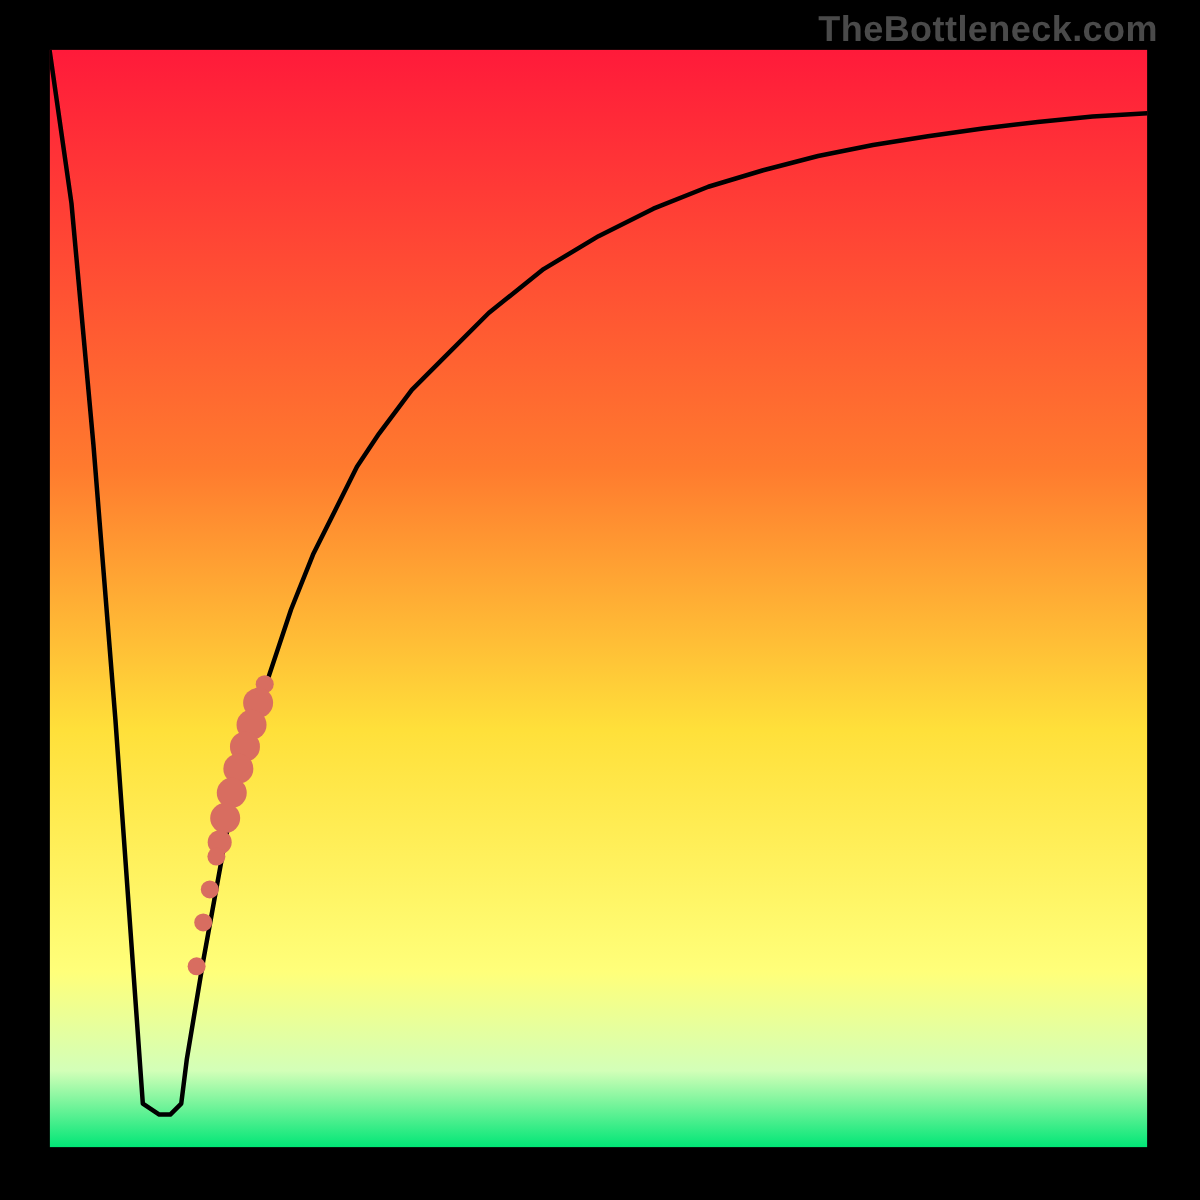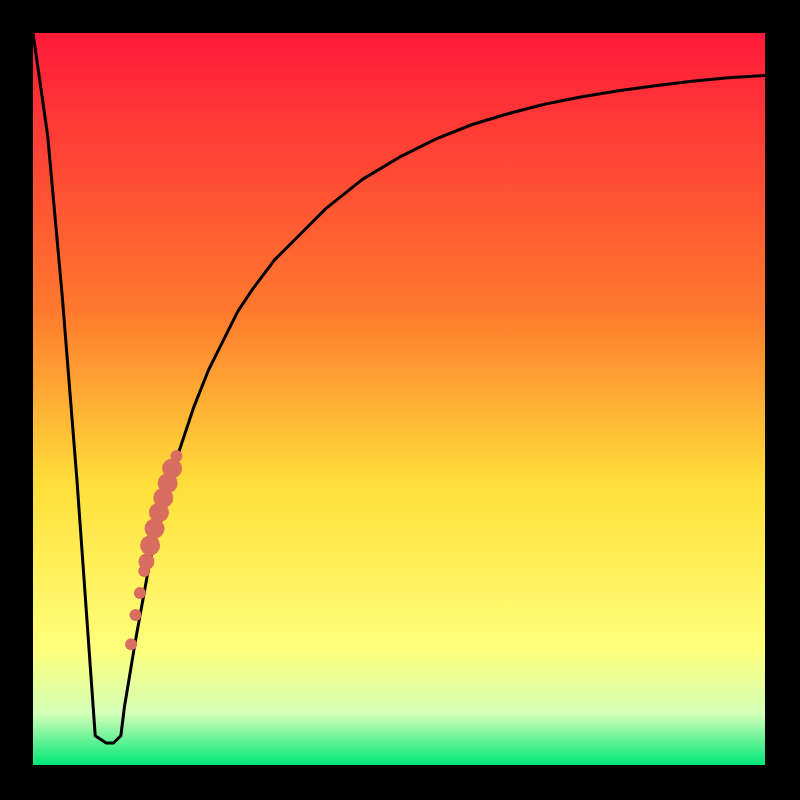--- a/index.html
+++ b/index.html
@@ -34,20 +34,21 @@
     color: #4a4a4a;
     letter-spacing: 0.3px;
     user-select: none;
   }
   svg { display: block; }
 </style>
 </head>
 <body>
 
 <div class="frame">
+  <div class="watermark">TheBottleneck.com</div>
 
   <div class="plot-area">
     <svg id="chart-svg" width="732" height="732" viewBox="0 0 732 732">
       <defs>
         <linearGradient id="bg-grad" x1="0" y1="0" x2="0" y2="1">
           <stop id="g0" offset="0%" stop-color="#ff1a3a"></stop>
           <stop id="g1" offset="38%" stop-color="#ff7a2e"></stop>
           <stop id="g2" offset="62%" stop-color="#ffe03a"></stop>
           <stop id="g3" offset="84%" stop-color="#ffff7a"></stop>
           <stop id="g4" offset="93%" stop-color="#d3ffb8"></stop>

